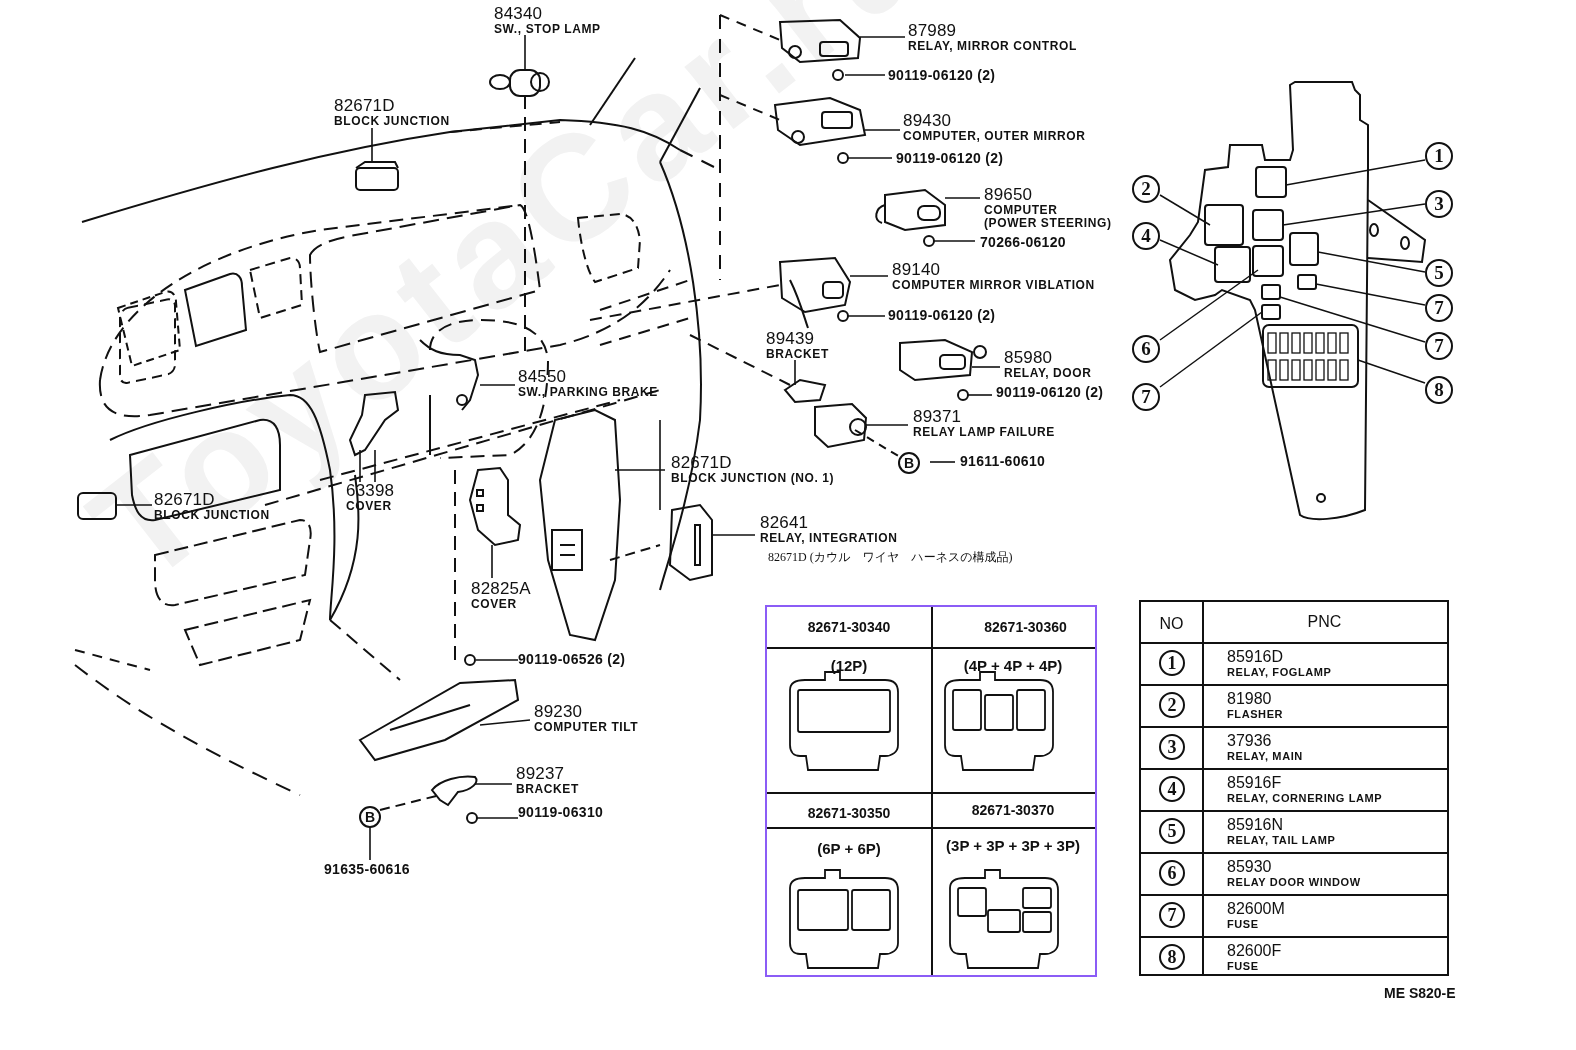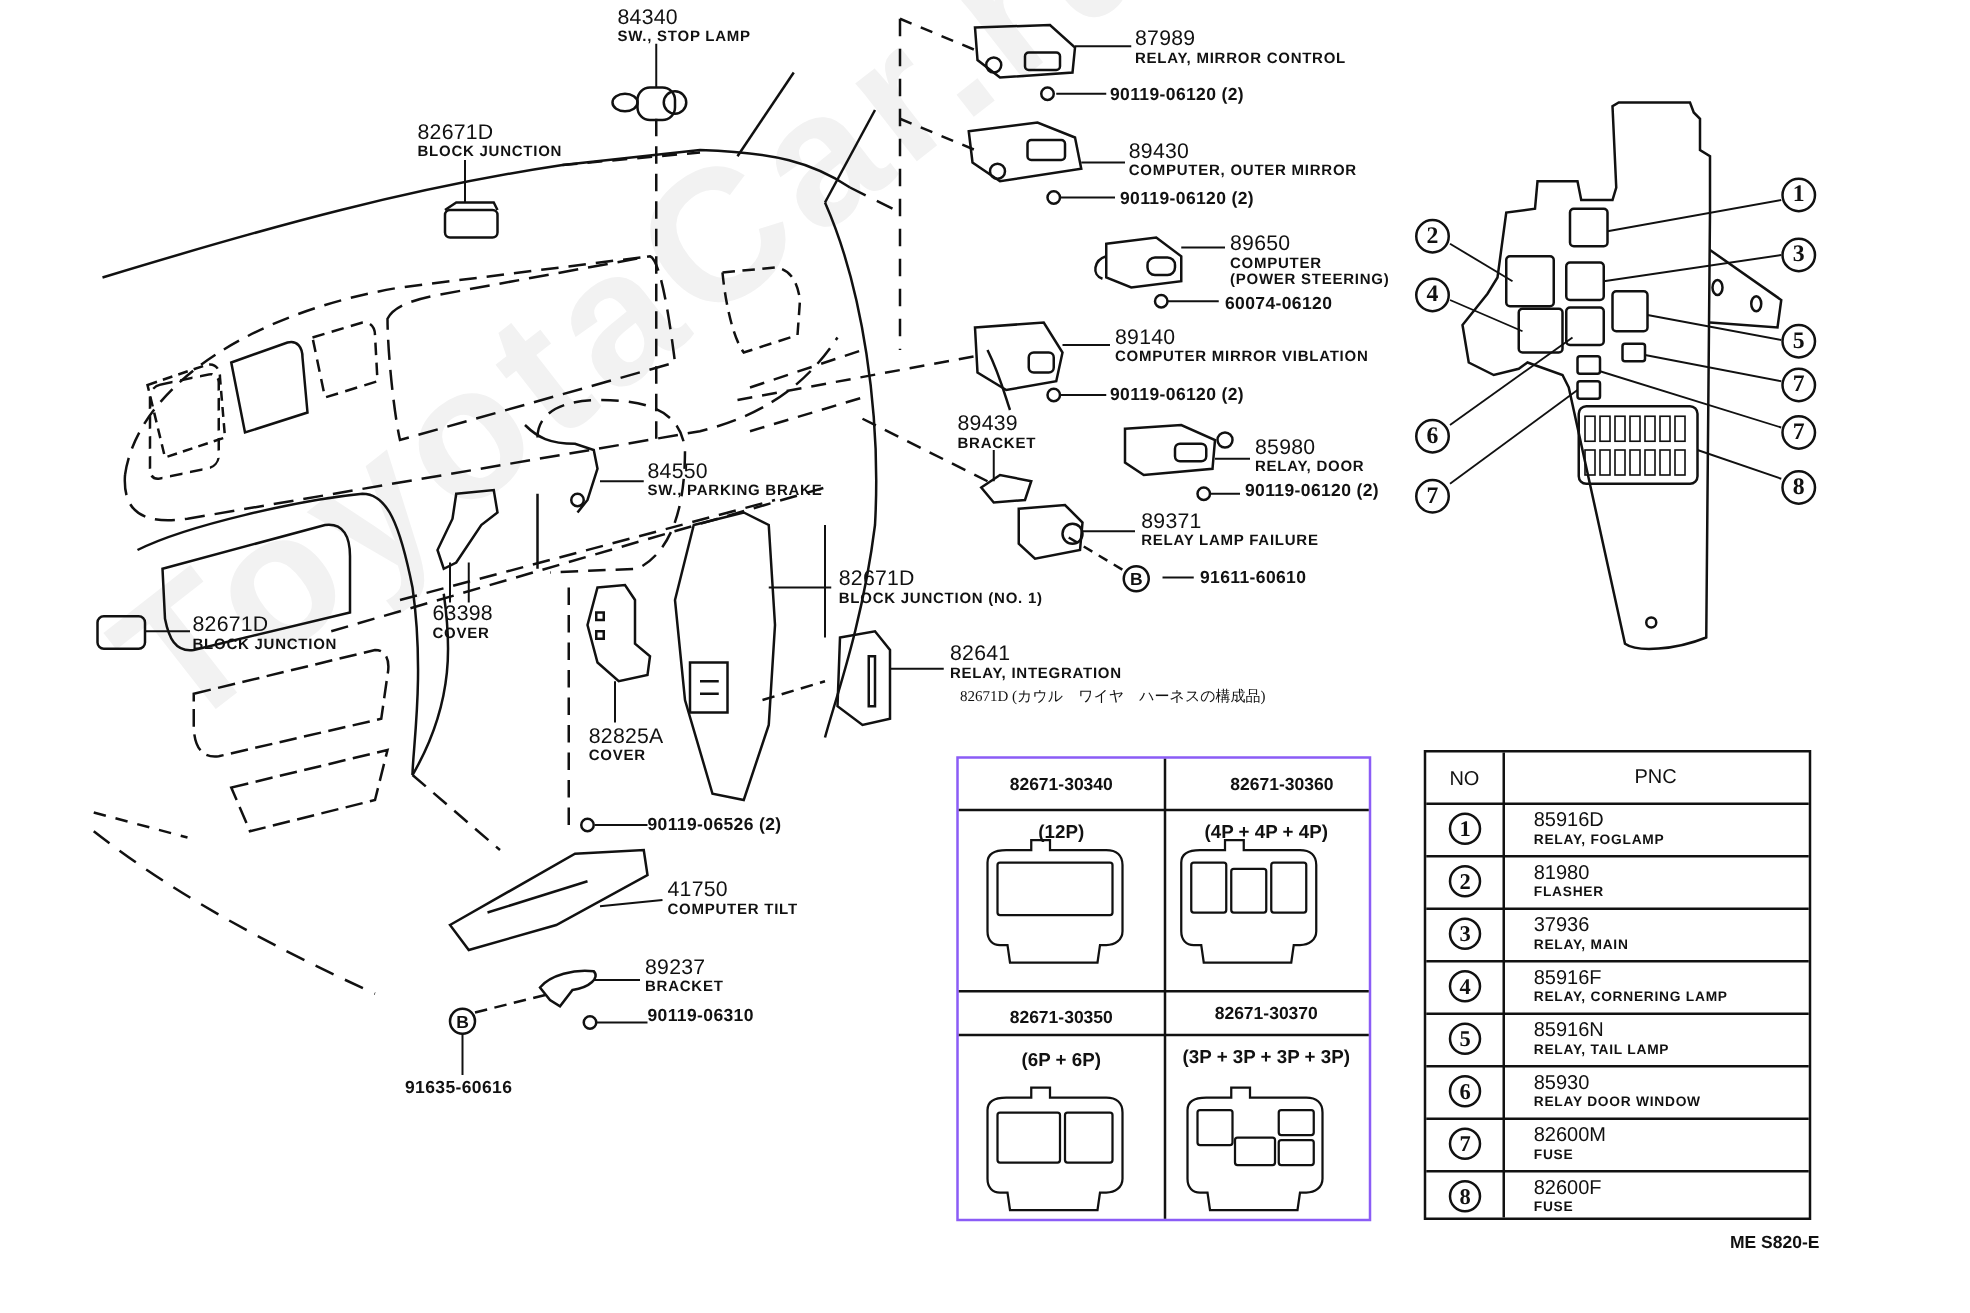--- a/index.html
+++ b/index.html
@@ -282,21 +282,21 @@
 <div class="lbl z1" style="left:903px;top:112px">
   <span class="pn">89430</span>
   <span class="ds">COMPUTER, OUTER MIRROR</span>
 </div>
 <div class="lbl z1 bolt" style="left:896px;top:151px">90119-06120 (2)</div>
 <div class="lbl z1" style="left:984px;top:186px">
   <span class="pn">89650</span>
   <span class="ds">COMPUTER</span>
   <span class="ds">(POWER STEERING)</span>
 </div>
-<div class="lbl z1 bolt" style="left:980px;top:235px">60074-06120</div>
+<div class="lbl z1 bolt" style="left:980px;top:235px">70266-06120</div>
 <div class="lbl z1" style="left:892px;top:261px">
   <span class="pn">89140</span>
   <span class="ds">COMPUTER MIRROR VIBLATION</span>
 </div>
 <div class="lbl z1 bolt" style="left:888px;top:308px">90119-06120 (2)</div>
 <div class="lbl z1" style="left:766px;top:330px">
   <span class="pn">89439</span>
   <span class="ds">BRACKET</span>
 </div>
 <div class="lbl z1" style="left:1004px;top:349px">
@@ -329,21 +329,21 @@
 <div class="lbl z1" style="left:346px;top:482px">
   <span class="pn">63398</span>
   <span class="ds">COVER</span>
 </div>
 <div class="lbl z1" style="left:471px;top:580px">
   <span class="pn">82825A</span>
   <span class="ds">COVER</span>
 </div>
 <div class="lbl z1 bolt" style="left:518px;top:652px">90119-06526 (2)</div>
 <div class="lbl z1" style="left:534px;top:703px">
-  <span class="pn">41750</span>
+  <span class="pn">89230</span>
   <span class="ds">COMPUTER TILT</span>
 </div>
 <div class="lbl z1" style="left:516px;top:765px">
   <span class="pn">89237</span>
   <span class="ds">BRACKET</span>
 </div>
 <div class="lbl z1 bolt" style="left:518px;top:805px">90119-06310</div>
 <div class="bcirc z1" style="left:359px;top:806px">B</div>
 <div class="lbl z1 bolt" style="left:324px;top:862px">91635-60616</div>
 

